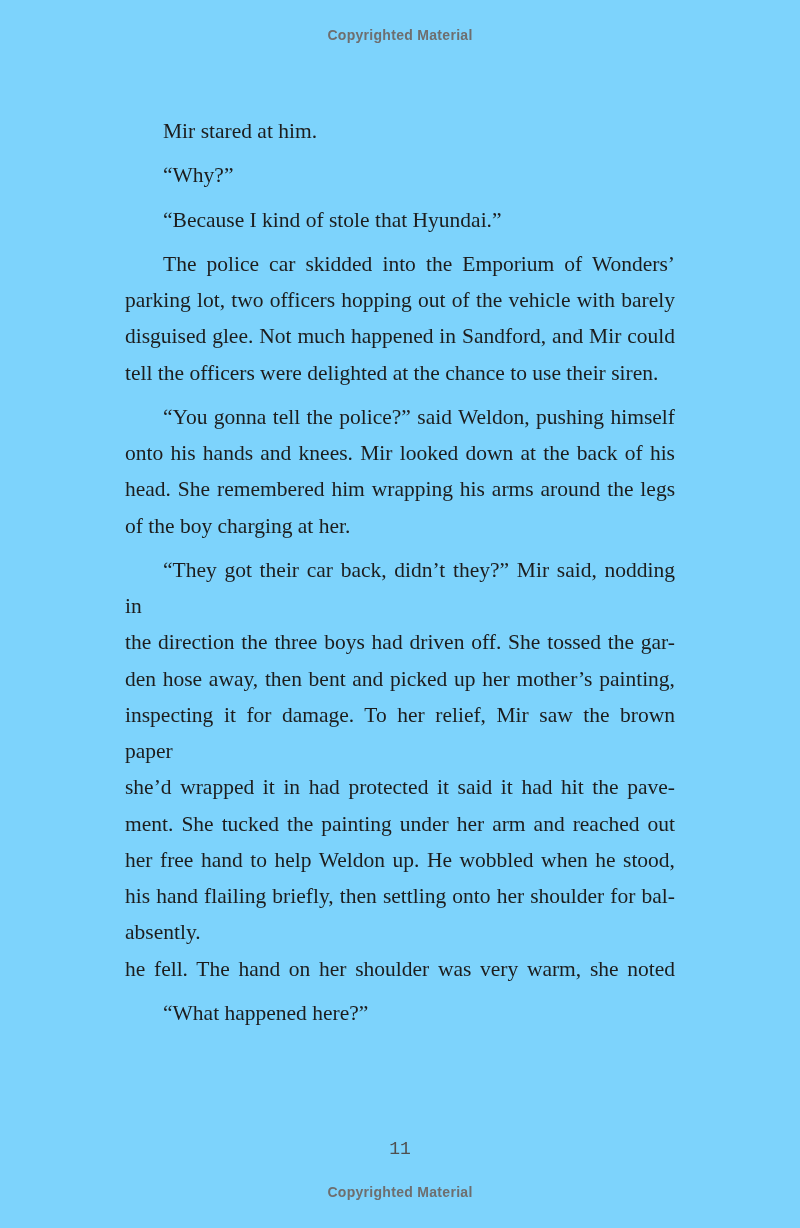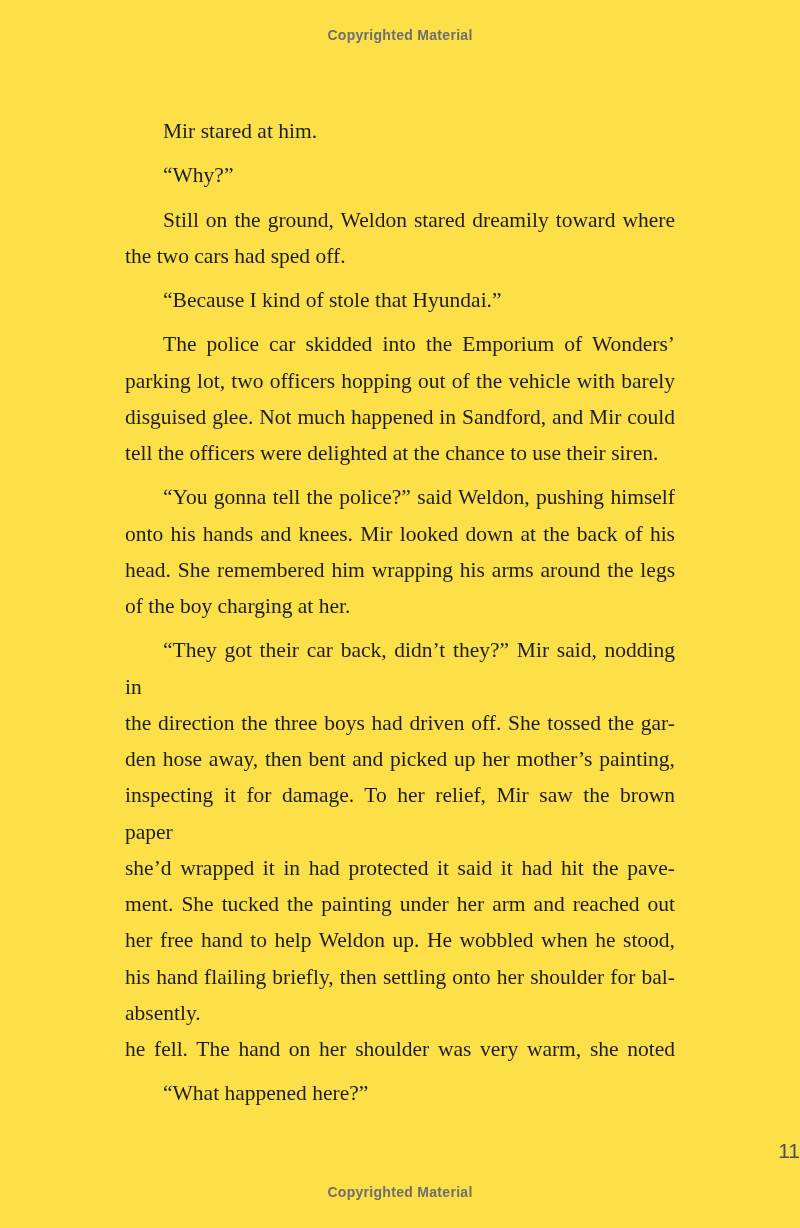--- a/index.html
+++ b/index.html
@@ -4,21 +4,21 @@
 <style>
   html, body {
     margin: 0;
     padding: 0;
     background: #ffffff;
   }
   .book-page {
     position: relative;
     width: 800px;
     height: 1228px;
-    background: #fde047;
+    background: #7dd3fc;
     overflow: hidden;
     font-family: "Liberation Serif", serif;
   }
   .copyright-notice {
     position: absolute;
     left: 0;
     right: 0;
     text-align: center;
     font-family: "Liberation Sans", sans-serif;
     font-weight: bold;
@@ -43,47 +43,43 @@
     text-align-last: justify;
     white-space: normal;
   }
   .line.first { text-indent: 38px; }
   .line.end { text-align-last: left; }
   .page-number {
     position: absolute;
     left: 0;
     right: 0;
     top: 1139px;
-    text-align: right;
-    font-family: Liberation Sans, sans-serif;
-    font-size: 21px;
+    text-align: center;
+    font-family: Liberation Mono, monospace;
+    font-size: 18px;
     color: #4f4f4f;
   }
 </style>
 </head>
 <body>
 
 <div class="book-page">
 
   <div class="copyright-notice copyright-top">Copyrighted Material</div>
 
   <div class="text-block">
 
     <div class="paragraph">
       <div class="line first end">Mir stared at him.</div>
     </div>
 
     <div class="paragraph">
       <div class="line first end">“Why?”</div>
     </div>
 
-    <div class="paragraph">
-      <div class="line first">Still on the ground, Weldon stared dreamily toward where</div>
-      <div class="line end">the two cars had sped off.</div>
-    </div>
 
     <div class="paragraph">
       <div class="line first end">“Because I kind of stole that Hyundai.”</div>
     </div>
 
     <div class="paragraph">
       <div class="line first">The police car skidded into the Emporium of Wonders’</div>
       <div class="line">parking lot, two officers hopping out of the vehicle with barely</div>
       <div class="line">disguised glee. Not much happened in Sandford, and Mir could</div>
       <div class="line end">tell the officers were delighted at the chance to use their siren.</div>

